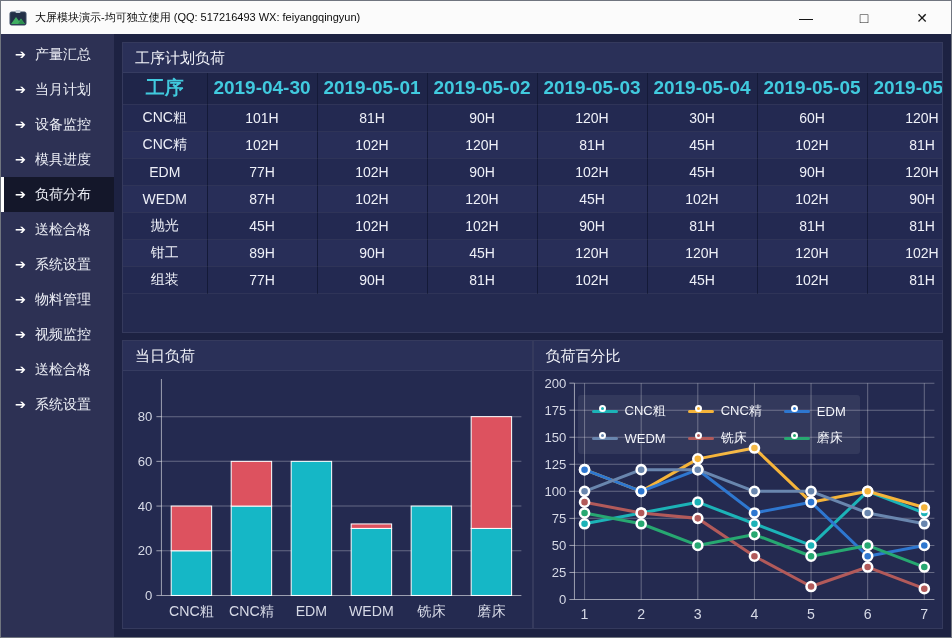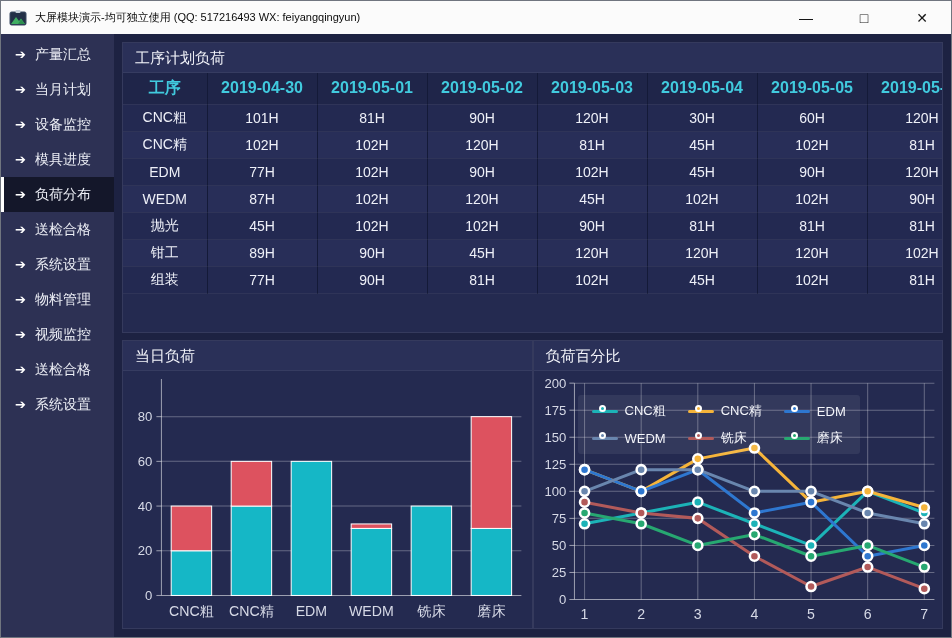--- a/index.html
+++ b/index.html
@@ -29,21 +29,21 @@
   .panel-top { height:291px; flex:0 0 291px; }
   .bottom-row { flex:1; display:flex; gap:0; min-height:0; }
   .chart-panel { flex:1; min-width:0; }
   .chart-area { position:relative; flex:1; }
   .chart-area svg { width:100%; height:100%; display:block; }
 
   
   .table-wrap { overflow:hidden; flex:1; }
   table { border-collapse:collapse; table-layout:fixed; width:854px; }
   th, td { text-align:center; font-size:14px; border-right:1px solid rgba(8,12,36,0.55); border-bottom:1px solid rgba(255,255,255,0.05); overflow:hidden; white-space:nowrap; }
-  th { height:31px; color:#41cade; font-weight:bold; background:#1f2549; font-size:16px; }
+  th { height:31px; color:#41cade; font-weight:bold; background:#1f2549; font-size:19px; }
   td { height:27px; color:#eef0f8; }
   tbody tr:nth-child(odd)  { background:#232951; }
   tbody tr:nth-child(even) { background:#282e58; }
 
   
   .legend { position:absolute; left:44px; top:24px; background:rgba(255,255,255,0.07); border-radius:3px; padding:7px 14px; display:grid; grid-template-columns:auto auto auto; column-gap:22px; row-gap:9px; }
   .lg-item { display:flex; align-items:center; gap:7px; cursor:pointer; }
   .lg-line { width:26px; height:3px; border-radius:2px; position:relative; }
   .lg-dot { position:absolute; left:7px; top:-4.5px; width:7px; height:7px; border-radius:50%; border:2.5px solid #ffffff; }
   .lg-label { font-size:13px; color:#f4f5fa; }

